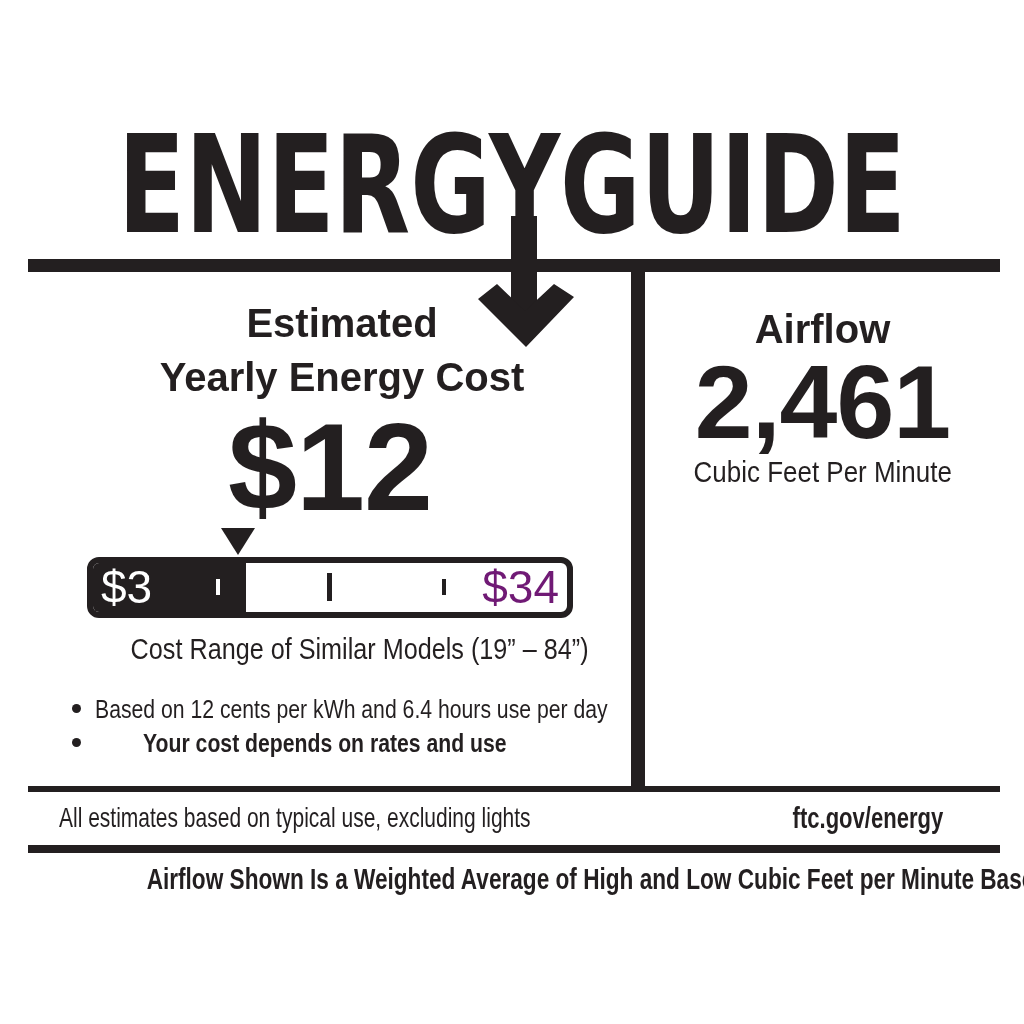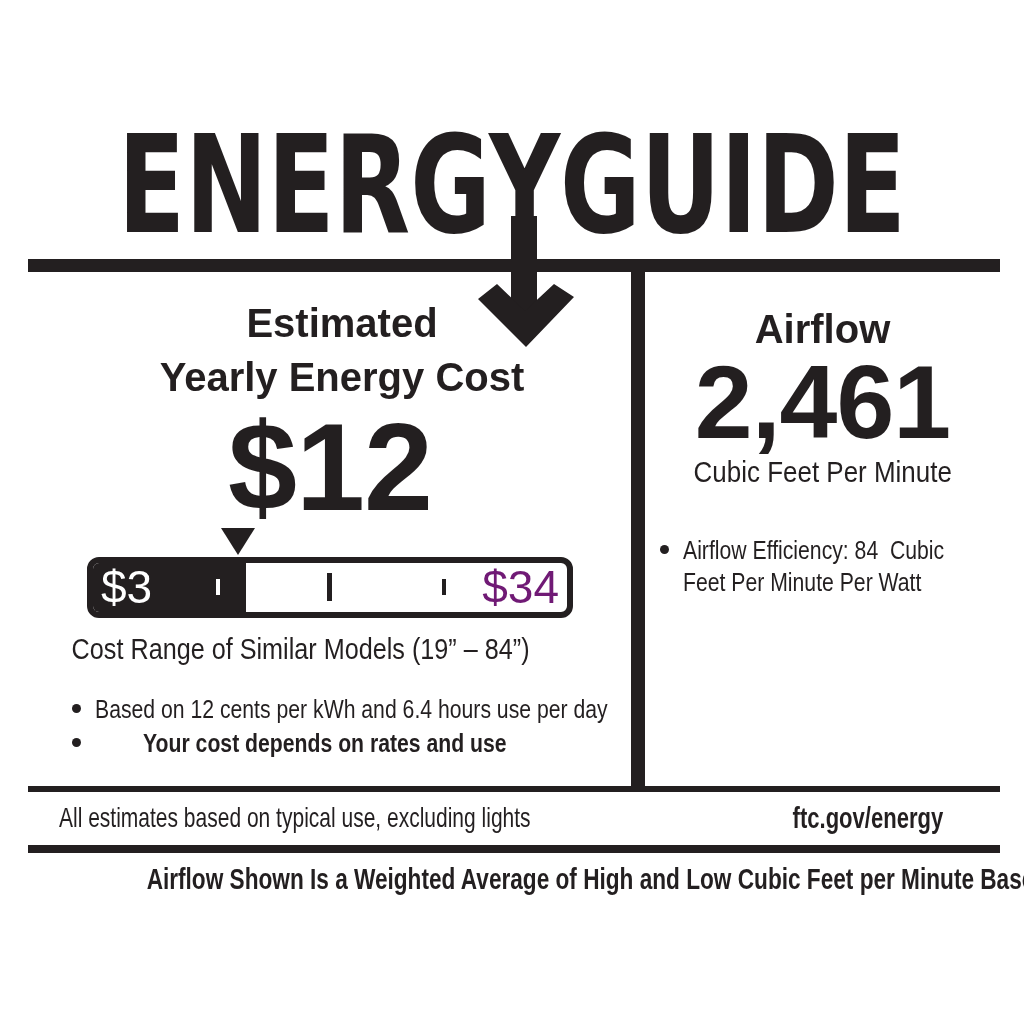--- a/index.html
+++ b/index.html
@@ -31,21 +31,21 @@
   #range-bar{left:87px;top:557px;width:486px;height:61px;border:6px solid #231f20;
     border-radius:12px;box-sizing:border-box;background:#fff;overflow:hidden;}
   #bar-fill{left:0;top:0;width:153px;height:49px;}
   .bar-label{top:0;height:49px;line-height:49px;font-size:46px;}
   #bar-min{left:8px;color:#ffffff;}
   #bar-max{right:8px;color:#701a75;}
   .tick{top:16px;width:4px;height:16px;}
   #tick-1{left:123px;background:#ffffff;}
   #tick-2{left:234px;top:10px;width:5px;height:28px;background:#231f20;}
   #tick-3{left:349px;background:#231f20;}
-  #range-caption{left:28px;top:629px;width:604px;text-align:left;
+  #range-caption{left:28px;top:629px;width:604px;text-align:right;
     font-size:30px;line-height:40px;}
   #left-bullets{left:56px;top:676px;width:575px;margin:16px;padding:0;list-style:none;
     font-size:26.5px;}
   #left-bullets li{display:flex;line-height:34px;margin:0;}
   #left-bullets .dot{margin:12px 14px 0 0;}
   #left-bullets li.b{font-weight:bold;gap:48px;}
 
   #right-heading{left:645px;top:306px;width:355px;text-align:center;
     font-weight:bold;font-size:40px;line-height:46px;}
   #airflow-value{left:645px;top:350px;width:355px;text-align:center;
@@ -112,25 +112,20 @@
   </li>
 </ul>
 
 <div id="right-heading" class="abs">Airflow</div>
 <div id="airflow-value" class="abs">2,461</div>
 <div id="airflow-unit" class="abs">
   <span class="cx oc" style="--sx:0.88">Cubic Feet Per Minute</span>
 </div>
 
 <ul id="right-bullets" class="abs">
-  <li>
-    <span class="dot"></span>
-    <span class="cx ol" style="--sx:0.8">Airflow Efficiency: 84  Cubic
-Feet Per Minute Per Watt</span>
-  </li>
 </ul>
 
 <div id="rule-mid" class="abs ink"></div>
 <div id="footer-left" class="abs">
   <span class="cx ol" style="--sx:0.75">All estimates based on typical use, excluding lights</span>
 </div>
 <div id="footer-right" class="abs">
   <span class="cx or" style="--sx:0.76">ftc.gov/energy</span>
 </div>
 <div id="rule-bottom" class="abs ink"></div>

